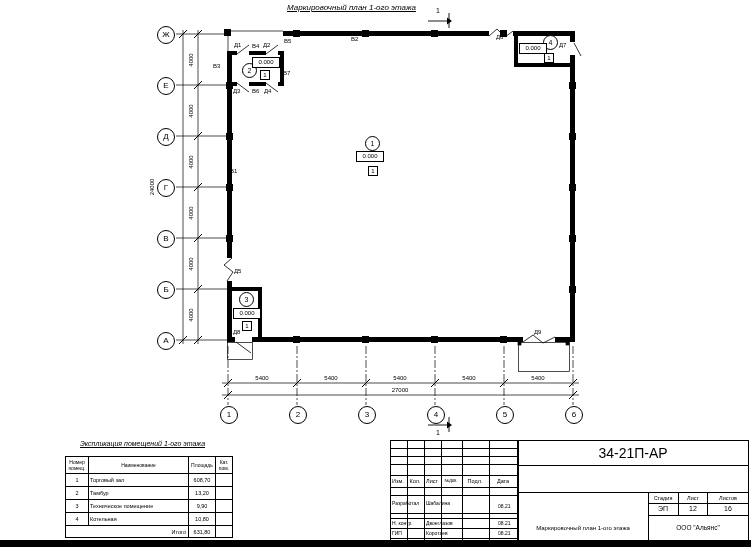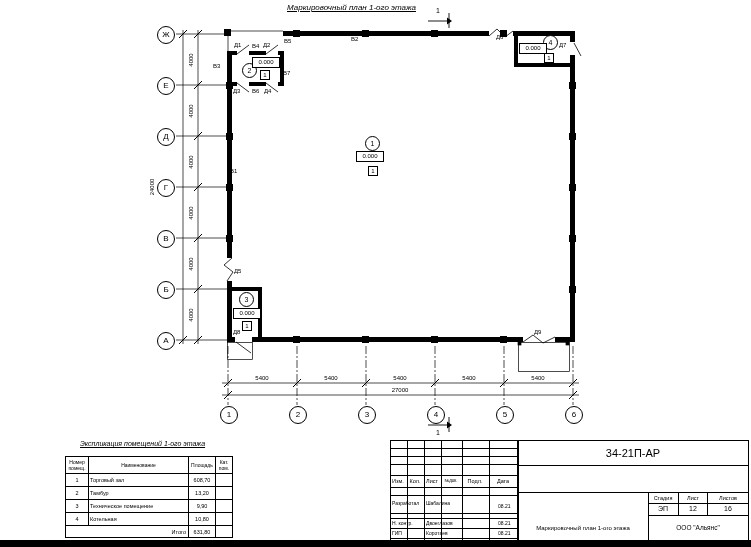--- a/index.html
+++ b/index.html
@@ -300,21 +300,21 @@
     <div class="abs" style="left:390px;top:538px;width:128px;height:1px;background:#000;"></div>
 
     <div class="abs" style="left:518px;top:465px;width:231px;height:1px;background:#000;"></div>
     <div class="abs" style="left:518px;top:492px;width:231px;height:1px;background:#000;"></div>
     <div class="abs" style="left:648px;top:492px;width:1px;height:49px;background:#000;"></div>
     <div class="abs" style="left:678px;top:492px;width:1px;height:23px;background:#000;"></div>
     <div class="abs" style="left:707px;top:492px;width:1px;height:23px;background:#000;"></div>
     <div class="abs" style="left:648px;top:503px;width:101px;height:1px;background:#000;"></div>
     <div class="abs" style="left:648px;top:515px;width:101px;height:1px;background:#000;"></div>
 
-    <div class="tb-text tb-center" style="left:633px;top:453px;font-size:11px;">34-21П-АР</div>
+    <div class="tb-text tb-center" style="left:633px;top:453px;font-size:14px;">34-21П-АР</div>
     <div class="tb-text tb-center" style="left:398px;top:481px;">Изм.</div>
     <div class="tb-text tb-center" style="left:415px;top:481px;">Кол.</div>
     <div class="tb-text tb-center" style="left:432px;top:481px;">Лист</div>
     <div class="tb-text tb-center" style="left:451px;top:481px;font-size:4.5px;">№док.</div>
     <div class="tb-text tb-center" style="left:475px;top:481px;">Подл.</div>
     <div class="tb-text tb-center" style="left:503px;top:481px;">Дата</div>
 
     <div class="tb-text" style="left:392px;top:500px;font-size:5px;">Разработал</div>
     <div class="tb-text" style="left:426px;top:500px;font-size:5px;">Шабалина</div>
     <div class="tb-text" style="left:498px;top:503px;font-size:5px;">08.21</div>

